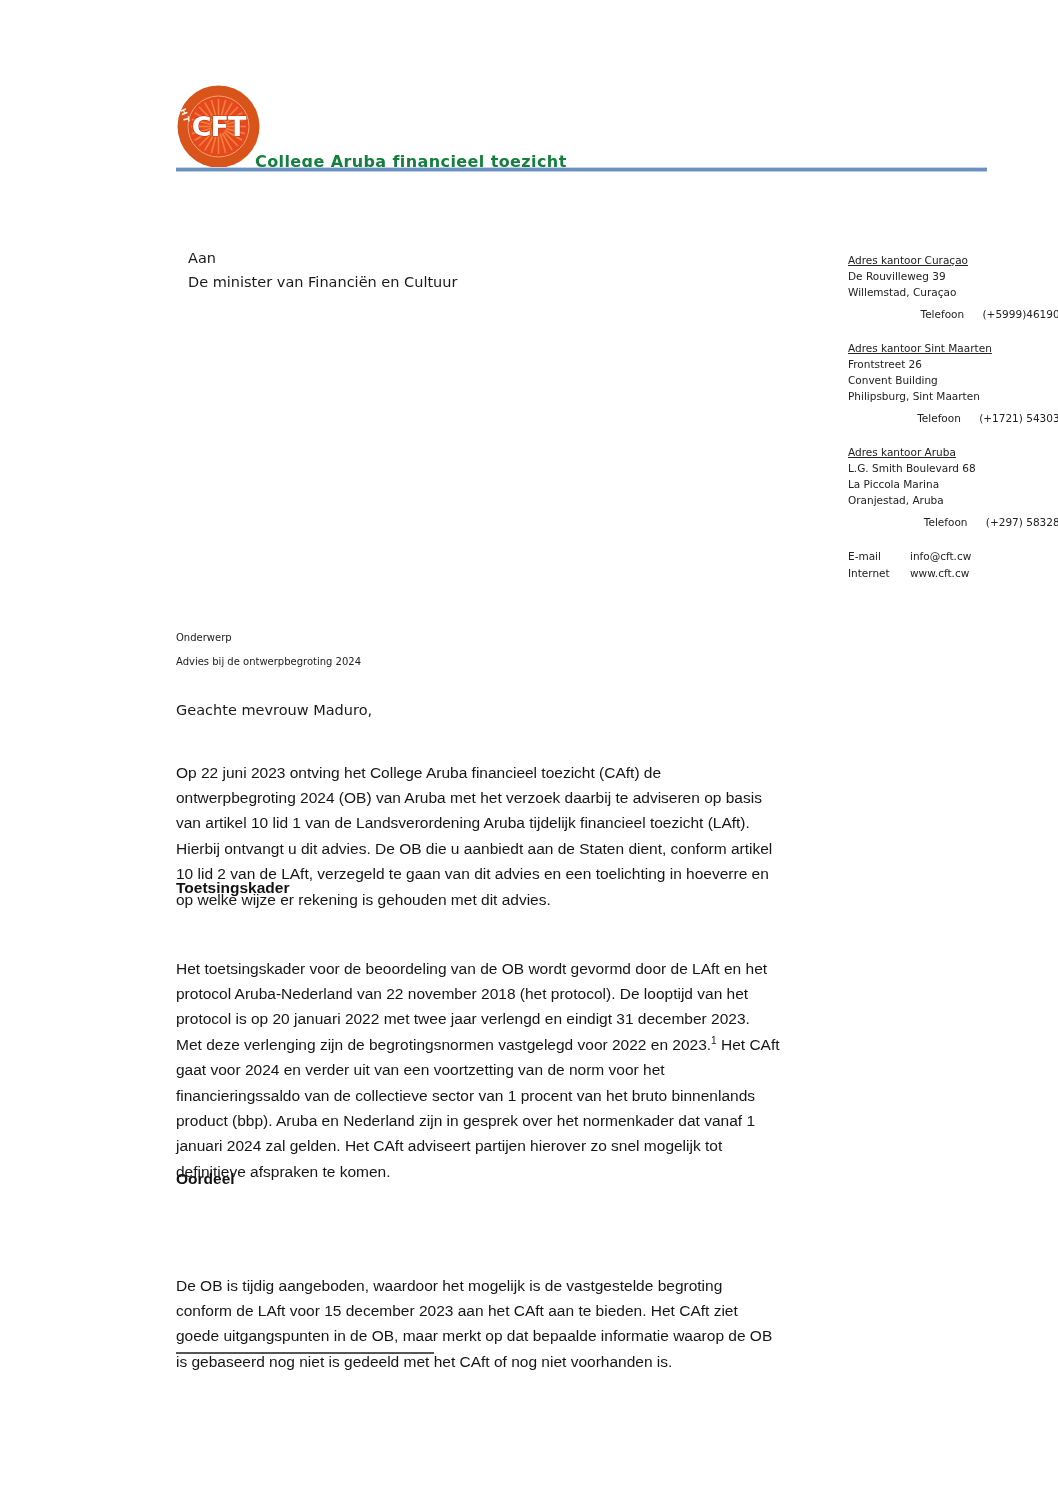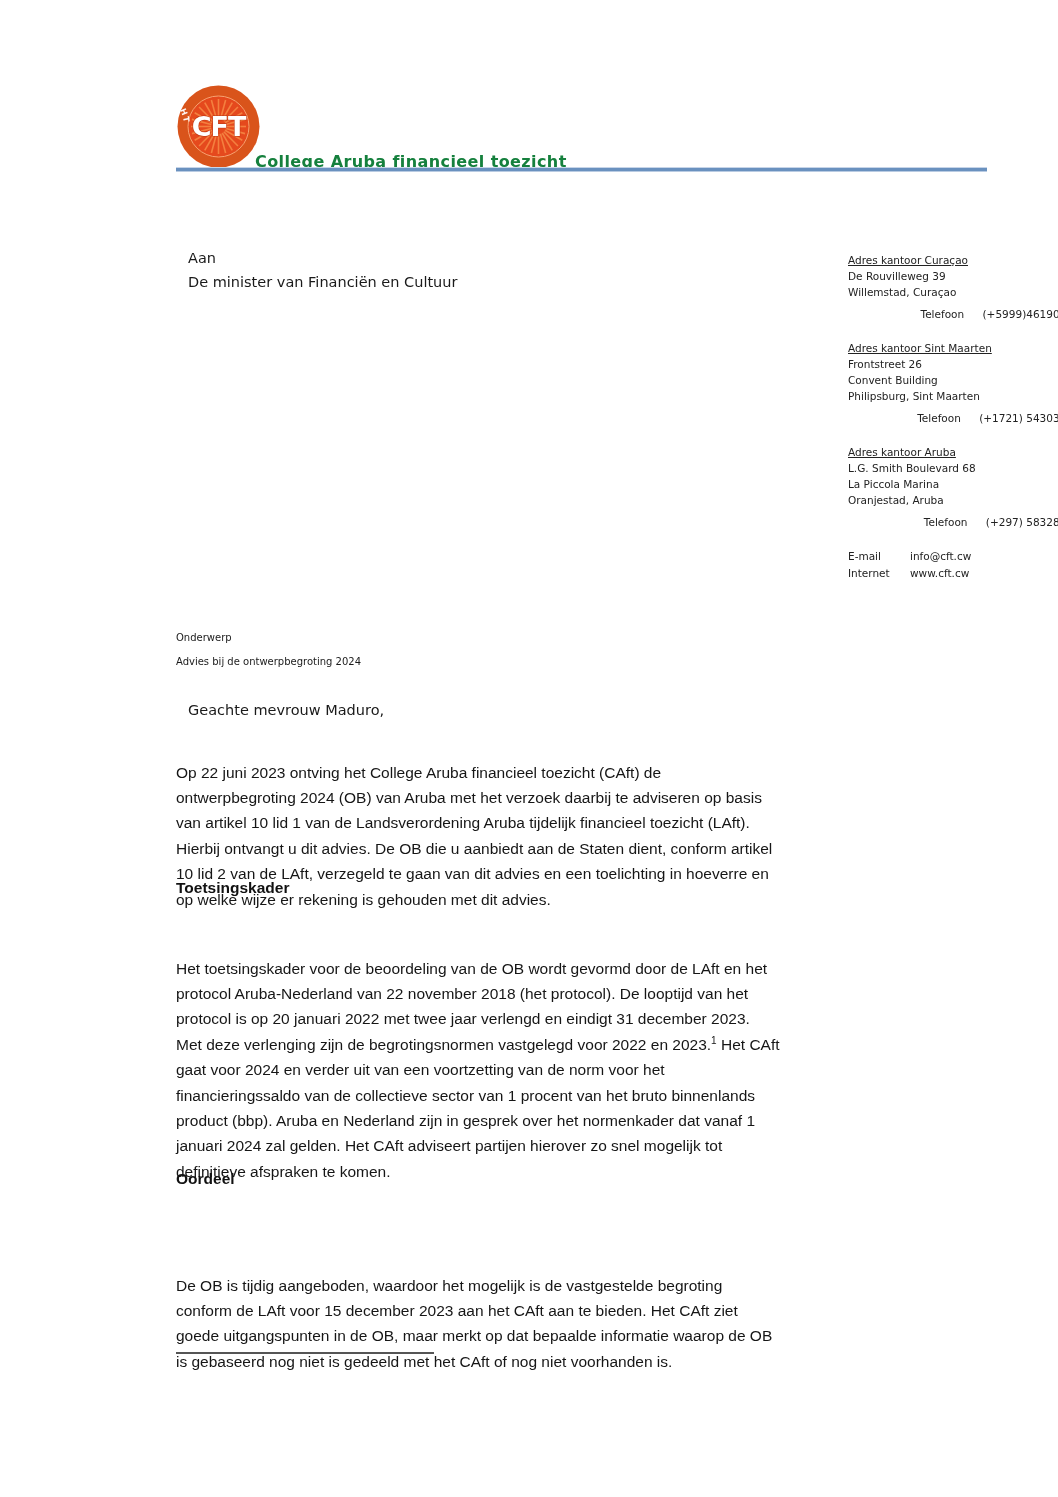--- a/index.html
+++ b/index.html
@@ -30,21 +30,21 @@
   .contact-row { display:flex; margin-top:6px;justify-content:flex-end; }
   .contact-row .lbl { flex:0 0 62px; }
   .contact-block { margin-top:14px; line-height:17px; }
   .contact-block .row { display:flex; }
   .contact-block .lbl { flex:0 0 62px; }
   
   .meta { position:absolute; left:176px; top:464px; width:700px; font-size:14.5px; line-height:23.5px; }
   .meta .row { position:relative; height:23.5px; }
   .meta .col2 { position:absolute; left:362px; top:0; }
   .subject { position:absolute; left:176px; top:626px; font-size:10px; line-height:23.5px; }
-  .salutation { position:absolute; left:176px; top:702px; font-size:14.5px;margin-left:12px; }
+  .salutation { position:absolute; left:176px; top:702px; font-size:14.5px; }
   
   .bodytext {
     font-family:"Liberation Sans", sans-serif; font-size:15.5px; line-height:25.4px;
     white-space:pre-line; width:730px; color:#161616;
   }
   .p1 { position:absolute; left:176px; top:744px; }
   .h-sec {
     position:absolute; left:176px; font-family:"Liberation Sans", sans-serif;
     font-weight:bold; font-size:15.5px; color:#111;
   }

